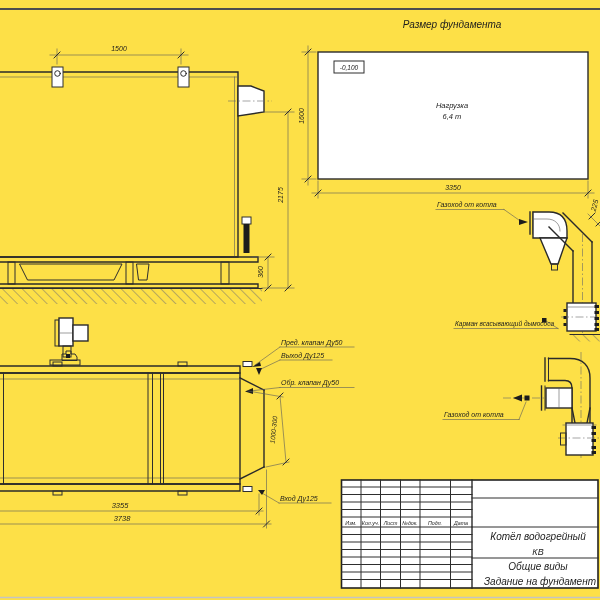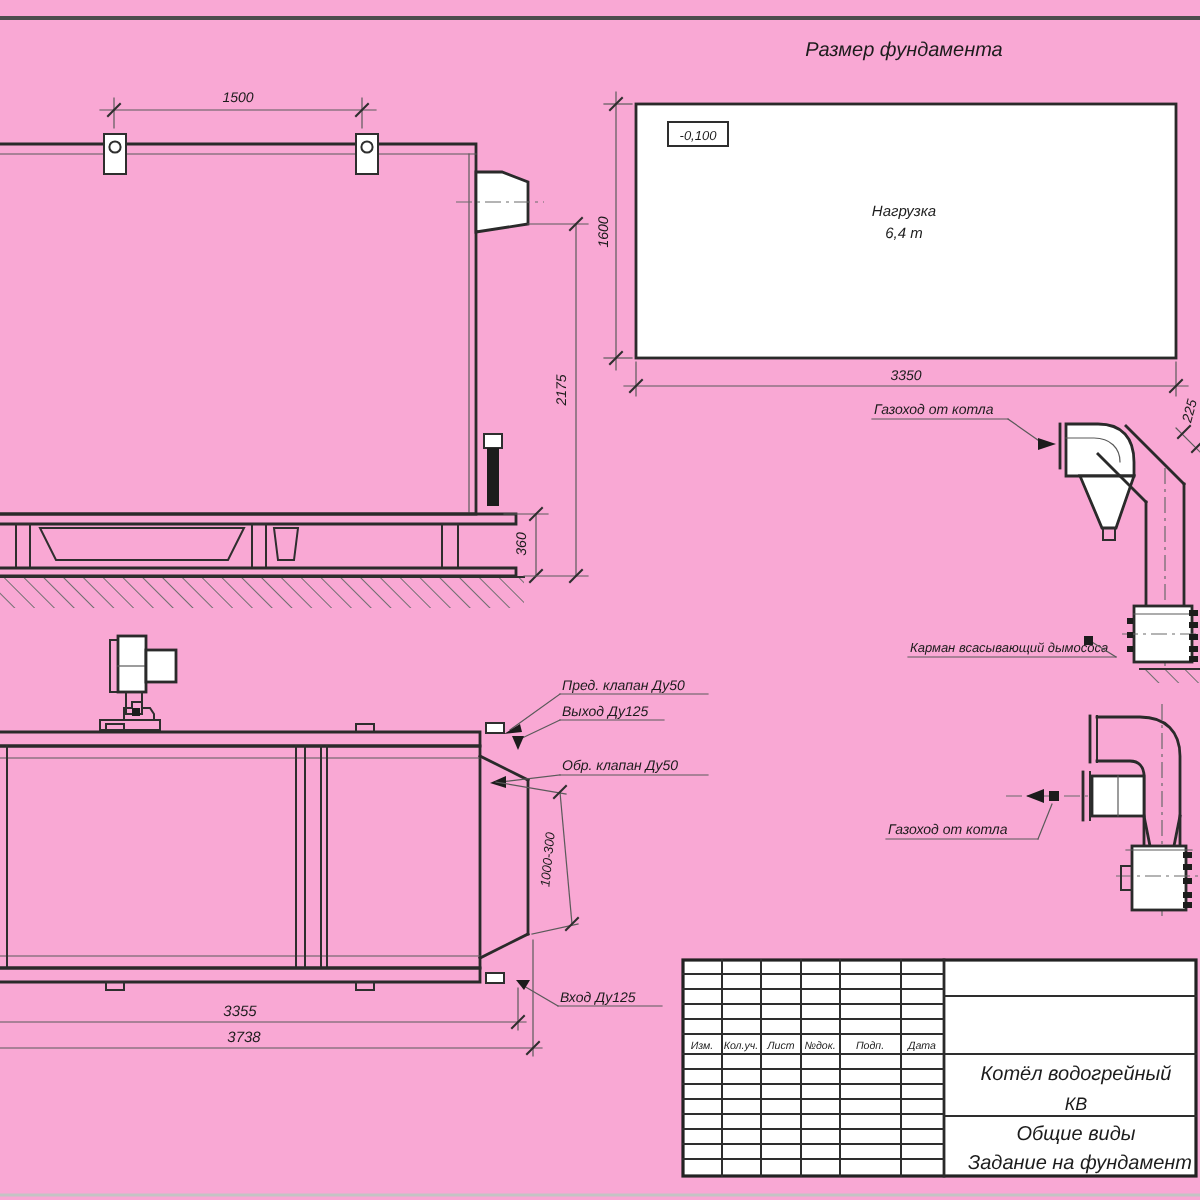--- a/index.html
+++ b/index.html
@@ -1,16 +1,16 @@
 <!DOCTYPE html>
 <html><head>
 <meta charset="utf-8">
 <style>
   html,body{margin:0;padding:0;background:#fff;width:600px;height:600px;overflow:hidden}
-  #sheet{width:600px;height:600px;position:relative;background:#f9a8d4}
+  #sheet{width:600px;height:600px;position:relative;background:#fde047}
   svg{display:block}
   .s{stroke:#2e2e2e;fill:none;stroke-width:1;stroke-linecap:square}
   .s2{stroke:#2a2a2a;fill:none;stroke-width:1.4;stroke-linecap:square}
   .t{stroke:#5a5a5a;fill:none;stroke-width:.6;stroke-linecap:square}
   .cl{stroke:#6a6a6a;fill:none;stroke-width:.6;stroke-dasharray:8 2.5 1.5 2.5}
   .w{fill:#ffffff}
   .bk{fill:#1c1c1c;stroke:none}
   text{fill:#1c1c1c;font-family:"Liberation Sans","DejaVu Sans",sans-serif;font-style:italic}
   .f5{font-size:5.3px}.f65{font-size:6.5px}.f7{font-size:7px}.f75{font-size:7.5px}
   .f9{font-size:9px}.f10{font-size:10px}

